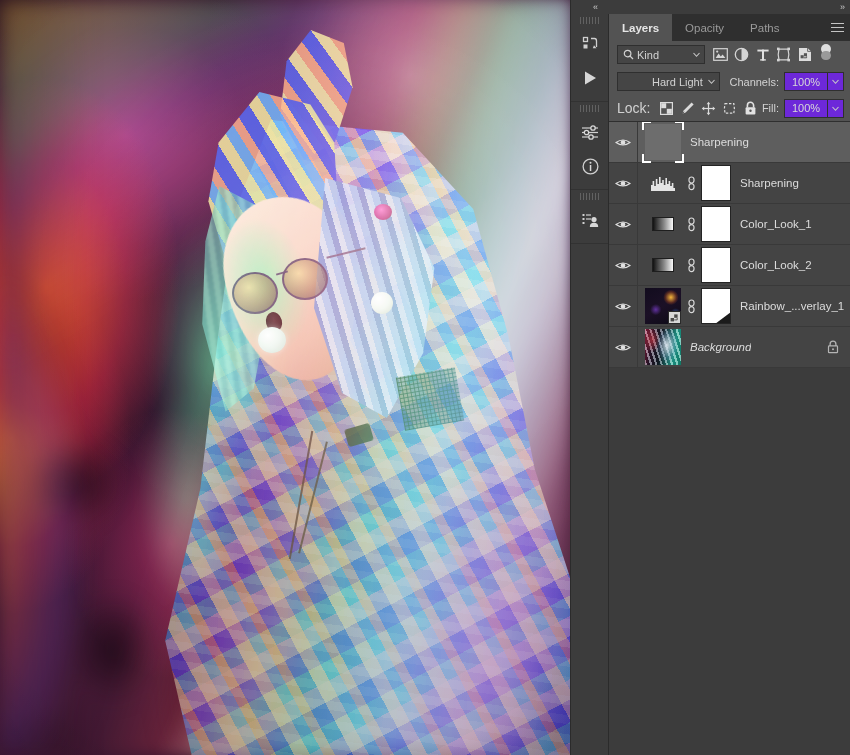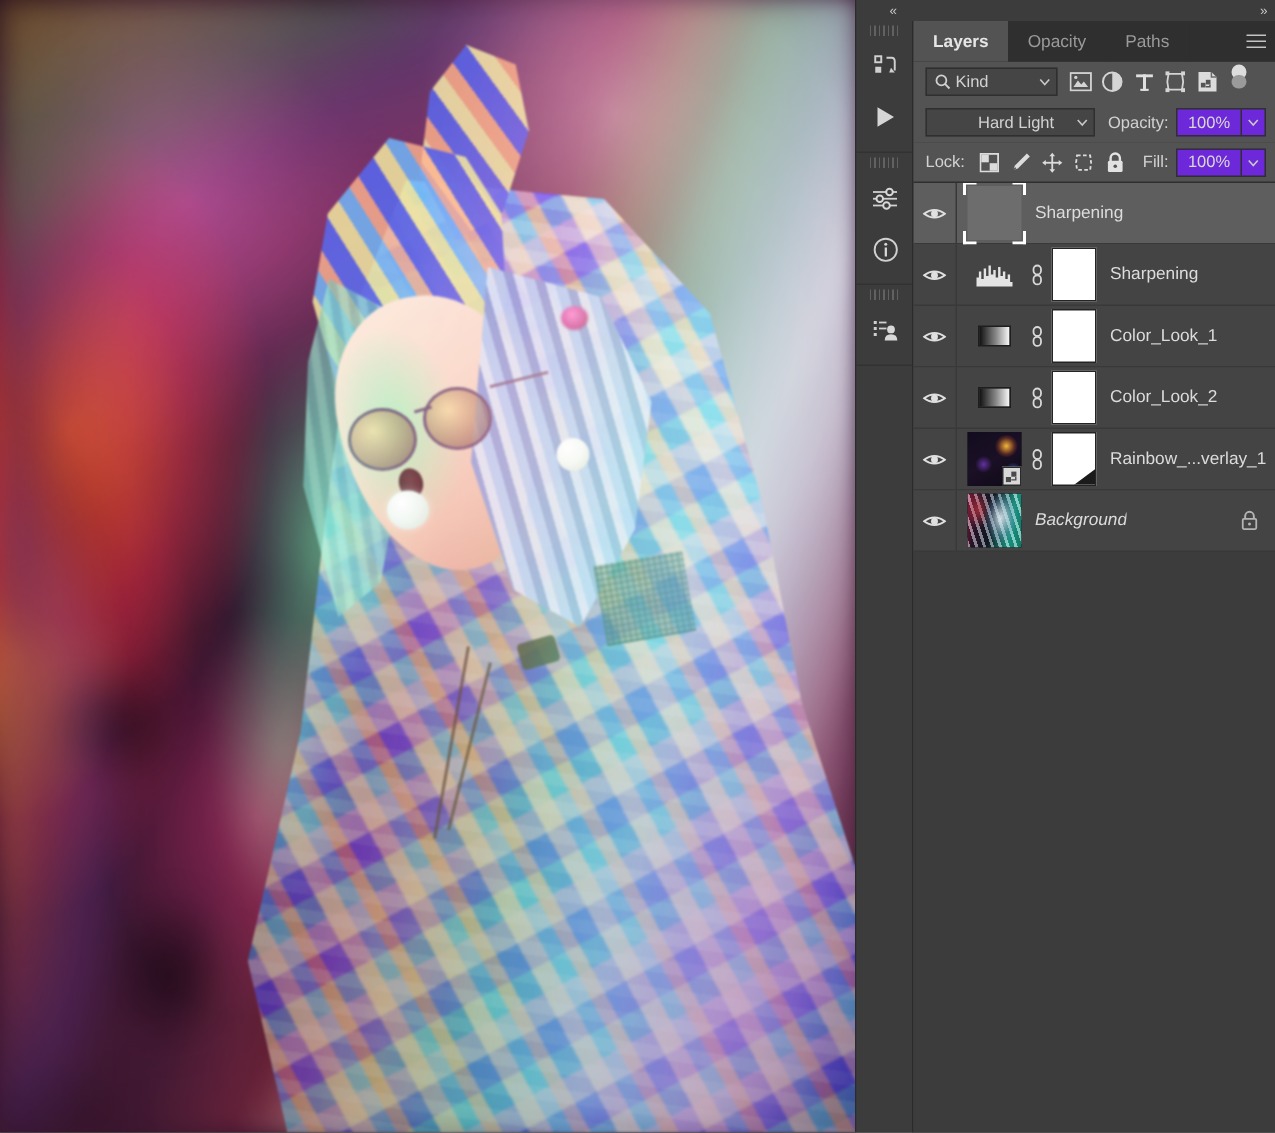--- a/index.html
+++ b/index.html
@@ -387,21 +387,21 @@
     display: flex; align-items: center; justify-content: center; cursor: pointer;
   }
 
   
   #lock-row {
     height: 27px; display: flex; align-items: center;
     padding: 0 6px 0 8px; background: #535353;
     border-bottom: 1px solid #2f2f2f;
     flex: 0 0 27px;
   }
-  .lock-label { font-size: 11px; color: #d2d2d2; margin-right: 6px; }
+  .lock-label { font-size: 14px; color: #d2d2d2; margin-right: 6px; }
   .lock-icons { display: flex; align-items: center; gap: 0; }
   .l-icon {
     width: 21px; height: 21px;
     display: flex; align-items: center; justify-content: center; cursor: pointer;
   }
   .fill-label { font-size: 11px; color: #d2d2d2; margin-left: auto; margin-right: 5px; }
 
   
   #layers-list {
     background: #444444; overflow: hidden;
@@ -694,21 +694,21 @@
           </div>
         </div>
 
         <div id="blend-row">
           <div class="blend-select">
             <span class="lbl">Hard Light</span>
             <svg width="9" height="9" viewBox="0 0 9 9">
               <path d="M1.5 3 L4.5 6.3 L7.5 3" fill="none" stroke="#c8c8c8" stroke-width="1.1"></path>
             </svg>
           </div>
-          <span class="opacity-label">Opacity:</span>
+          <span class="opacity-label">Channels:</span>
           <div class="num-box">
             <span class="val">100%</span>
             <span class="arrow">
               <svg width="9" height="9" viewBox="0 0 9 9">
                 <path d="M1.5 3 L4.5 6.3 L7.5 3" fill="none" stroke="#c8c8c8" stroke-width="1.1"></path>
               </svg>
             </span>
           </div>
         </div>
 

